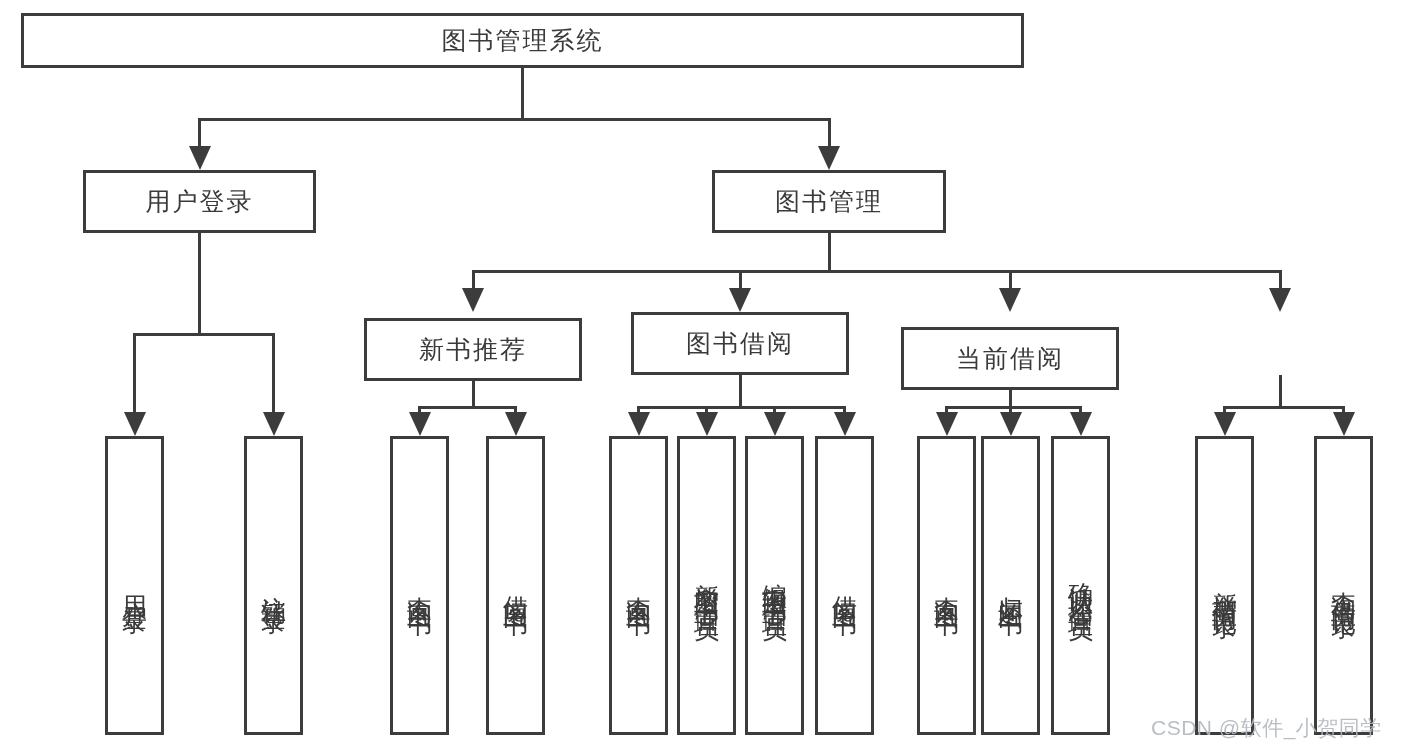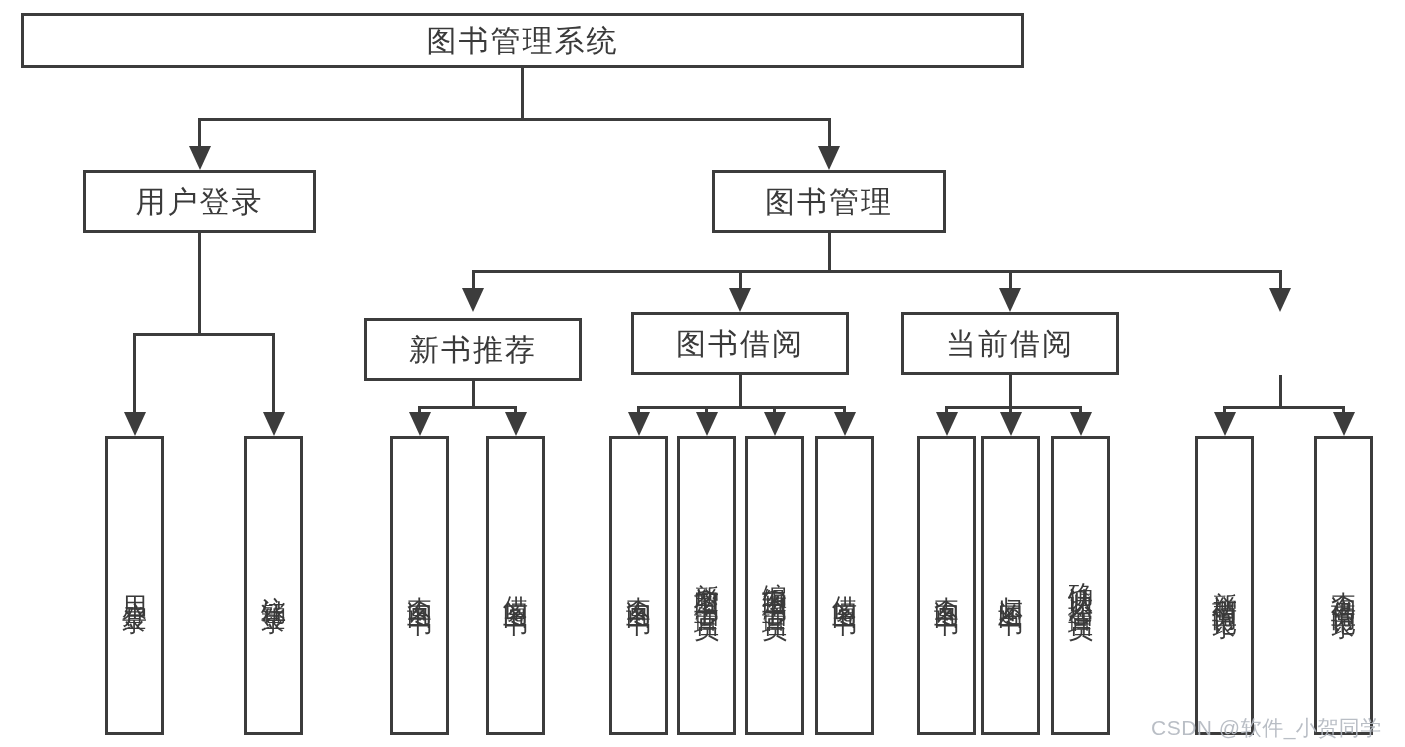--- a/index.html
+++ b/index.html
@@ -22,21 +22,21 @@
     position: absolute;
     background: #ffffff;
     border: 3px solid #3c3c3c;
     box-sizing: border-box;
     display: flex;
     align-items: center;
     justify-content: center;
     z-index: 2;
   }
   .hlabel {
-    font-size: 30px;
+    font-size: 25px;
     letter-spacing: 2px;
     white-space: nowrap;
     line-height: 1;
   }
   .vlabel {
     writing-mode: vertical-lr;
     text-orientation: mixed;
     font-size: 25px;
     letter-spacing: 5px;
     line-height: 1;
@@ -123,21 +123,21 @@
   <div class="box" style="left: 712px; top: 170px; width: 234px; height: 63px; border-color: rgb(60, 60, 60);">
     <span class="hlabel">图书管理</span>
   </div>
 
   <div class="box" style="left: 364px; top: 312px; width: 218px; height: 63px; border-color: rgb(60, 60, 60); margin-top: 6px;">
     <span class="hlabel">新书推荐</span>
   </div>
   <div class="box" style="left: 631px; top: 312px; width: 218px; height: 63px; border-color: rgb(60, 60, 60);">
     <span class="hlabel">图书借阅</span>
   </div>
-  <div class="box" style="left: 901px; top: 312px; width: 218px; height: 63px; border-color: rgb(60, 60, 60);">
+  <div class="box" style="left: 901px; top: 327px; width: 218px; height: 63px; border-color: rgb(60, 60, 60);">
     <span class="hlabel">当前借阅</span>
   </div>
 
   <div class="box" style="left: 105px; top: 436px; width: 59px; height: 299px; border-color: rgb(60, 60, 60);">
     <span class="vlabel">用户登录</span>
   </div>
   <div class="box" style="left: 244px; top: 436px; width: 59px; height: 299px; border-color: rgb(60, 60, 60);">
     <span class="vlabel">注销登录</span>
   </div>
 

